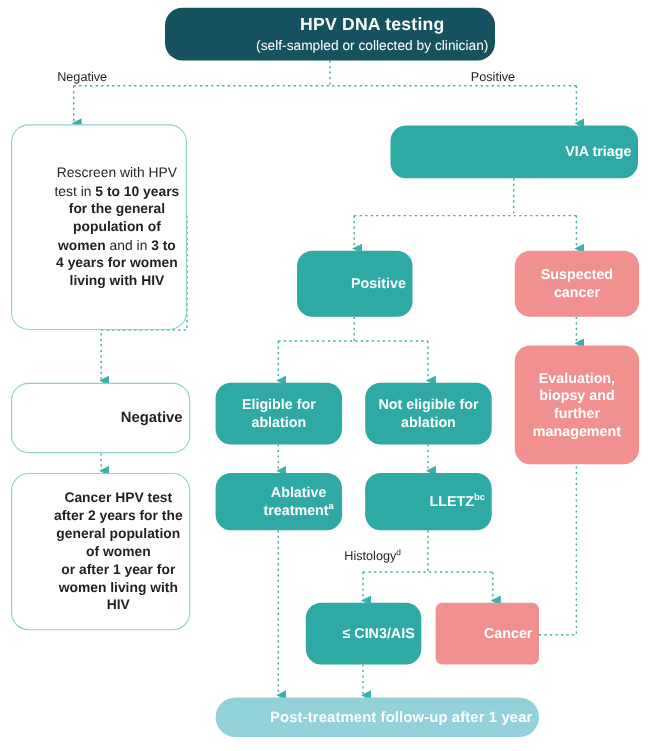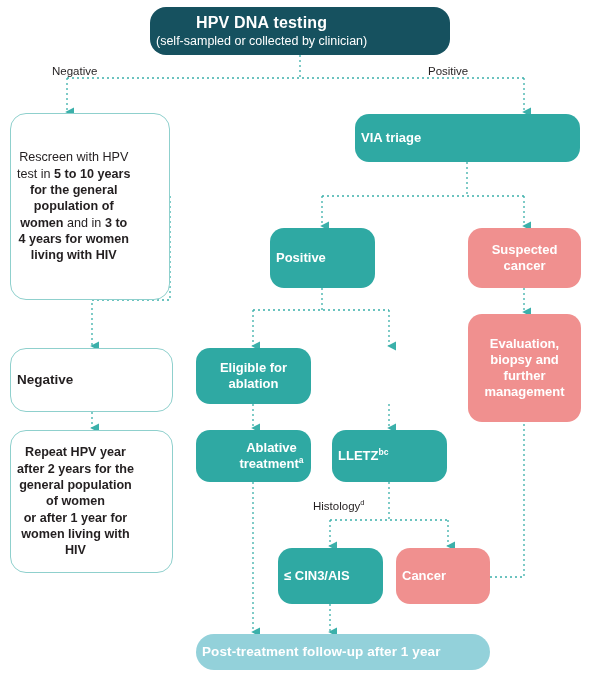--- a/index.html
+++ b/index.html
@@ -6,21 +6,21 @@
   body{
     width:601px;height:683px;position:relative;overflow:hidden;
     font-family:"Liberation Sans","DejaVu Sans",sans-serif;
     -webkit-font-smoothing:antialiased;
   }
   #canvas{position:absolute;inset:0;width:601px;height:683px;}
   svg.lines{position:absolute;left:0;top:0;width:601px;height:683px;pointer-events:none;}
 
   .node{
     position:absolute;box-sizing:border-box;
-    display:flex;align-items:center;justify-content:flex-start;text-align:center;
+    display:flex;align-items:center;justify-content:flex-end;text-align:center;
     border-radius:14px;line-height:1.22;
   }
   .node .txt{display:block;padding:0 6px;}
 
   
   .n-header{
     background:#16515f;color:#ffffff;border-radius:16px;
   }
   .n-header .t1{font-weight:bold;font-size:16px;letter-spacing:.2px;display:block;}
   .n-header .t2{font-weight:normal;font-size:12.5px;display:block;margin-top:2px;}
@@ -139,50 +139,53 @@
   <div class="node n-pink" style="left:468px;top:314px;width:113px;height:108px;">
     <span class="txt">Evaluation, biopsy and further management</span>
   </div>
 
   <div class="node n-outline bold" style="left:10px;top:348px;width:163px;height:64px;">
     <span class="txt">Negative</span>
   </div>
 
   <div class="node n-outline" style="left:10px;top:430px;width:163px;height:143px;">
     <span class="txt para">
-      <b>Repeat HPV year</b><br>
+      <b>Cancer HPV test</b><br>
       <b>after 2 years for the</b><br>
       <b>general population</b><br>
       <b>of women</b><br>
       <b>or after 1 year for</b><br>
       <b>women living with</b><br>
       <b>HIV</b>
     </span>
   </div>
 
   <div class="node n-teal" style="left:196px;top:348px;width:115px;height:56px;">
     <span class="txt">Eligible for ablation</span>
   </div>
 
+  <div class="node n-teal" style="left:332px;top:348px;width:115px;height:56px;">
+    <span class="txt">Not eligible for ablation</span>
+  </div>
 
   <div class="node n-teal" style="left:196px;top:430px;width:115px;height:52px;padding-left:36px;">
     <span class="txt"><span>Ablative treatment</span><sup>a</sup></span>
   </div>
 
   <div class="node n-teal" style="left:332px;top:430px;width:115px;height:52px;">
     <span class="txt"><span>LLETZ</span><sup>bc</sup></span>
   </div>
 
   <div class="edge-label" style="left:313px;top:500px;"><span>Histology</span><sup>d</sup></div>
 
   <div class="node n-teal" style="left:278px;top:548px;width:105px;height:56px;">
     <span class="txt">≤ CIN3/AIS</span>
   </div>
 
-  <div class="node n-pink" style="left:396px;top:548px;width:94px;height:56px;">
+  <div class="node n-pink" style="left:396px;top:548px;width:94px;height:56px;border-radius:6px;">
     <span class="txt">Cancer</span>
   </div>
 
   <div class="node n-lightteal" style="left:196px;top:634px;width:294px;height:36px;border-radius:20px;">
     <span class="txt">Post-treatment follow-up after 1 year</span>
   </div>
 
 </div>
 
 </body></html>

